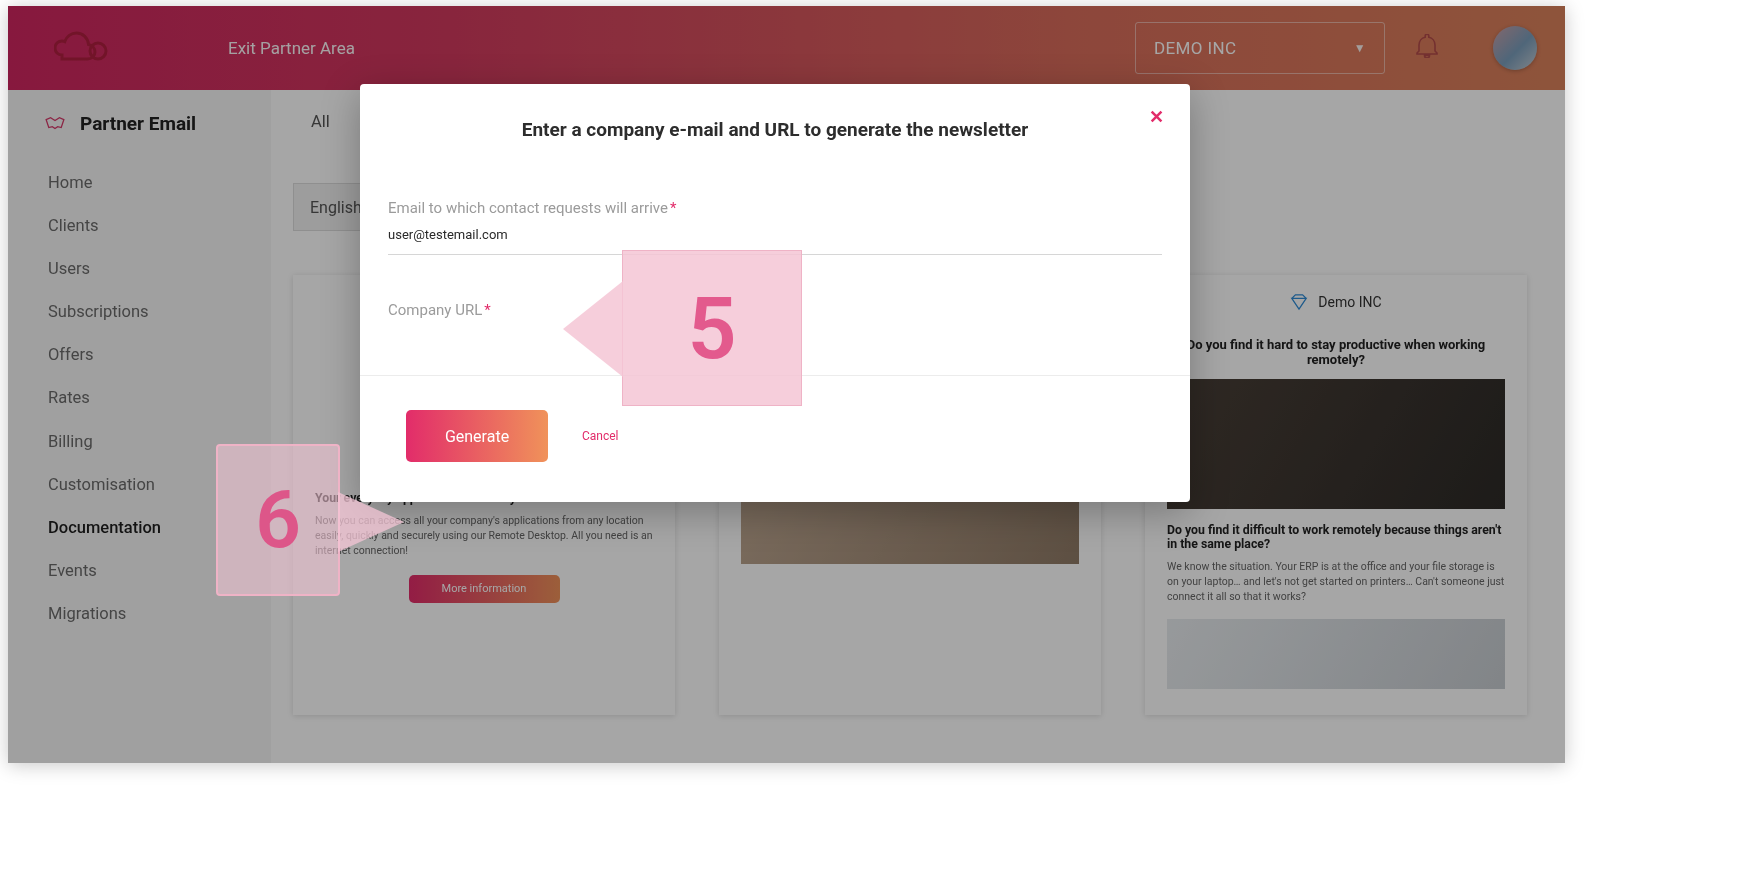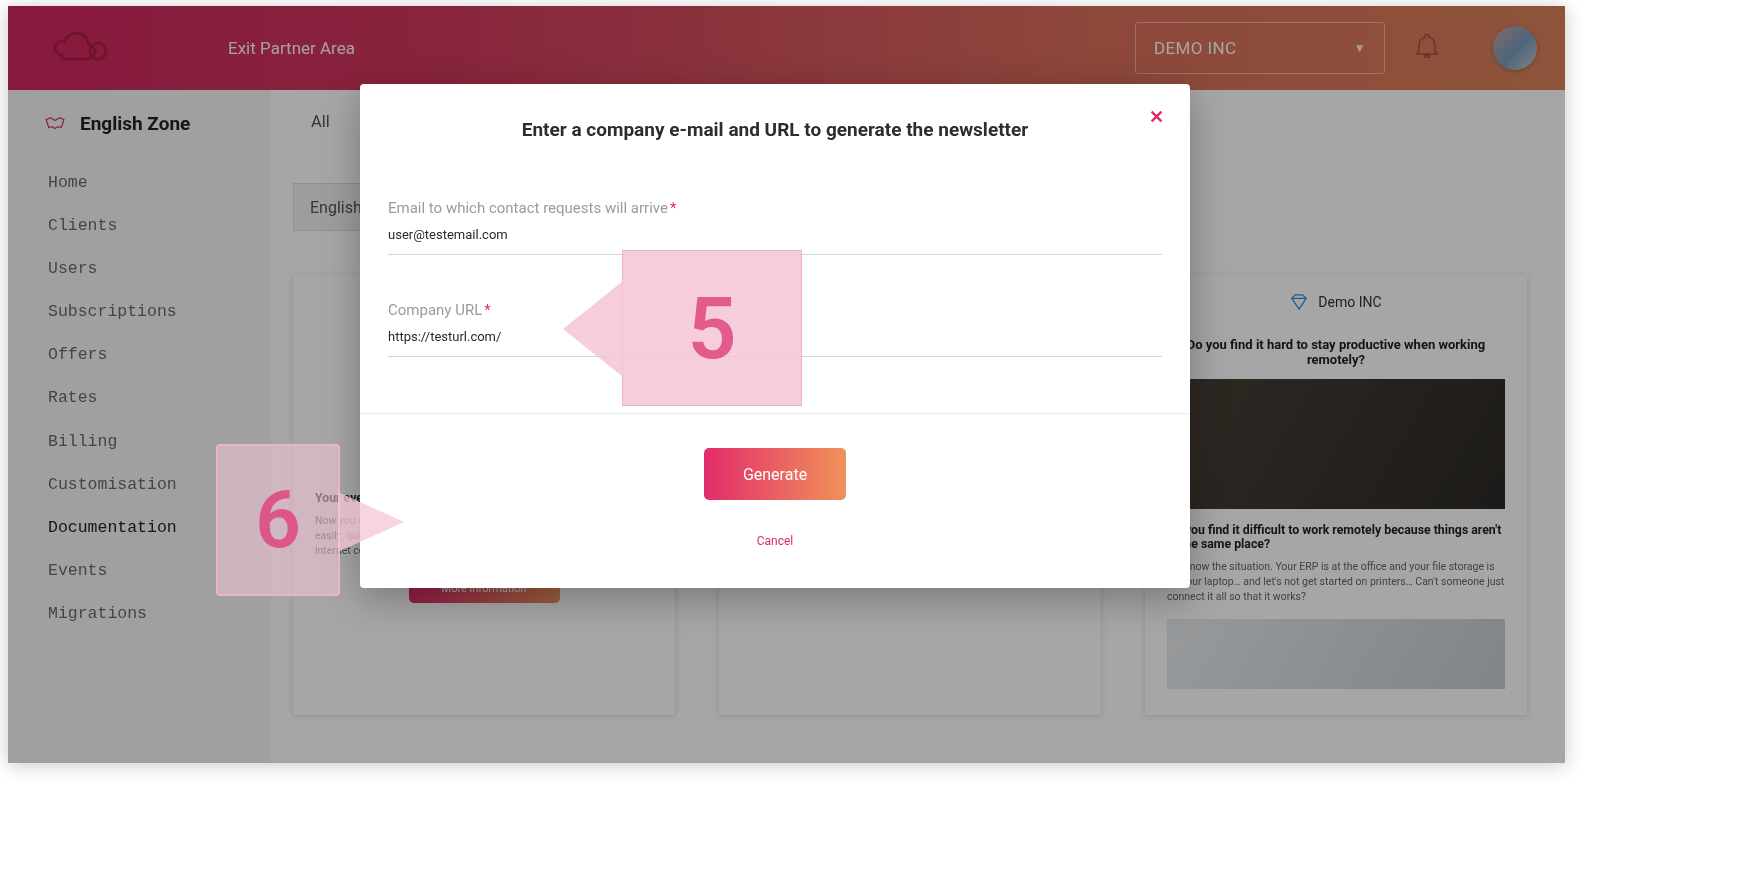--- a/index.html
+++ b/index.html
@@ -23,21 +23,21 @@
     border: 1px solid rgba(255,255,255,0.45); border-radius: 3px;
     padding: 0 18px; color: #fff; font-size: 17px; letter-spacing: .4px;
   }
   .company-select .caret { font-size: 12px; opacity:.9; }
   .bell { width:60px; text-align:center; margin-left:12px; }
   .avatar { width: 44px; height: 44px; border-radius: 50%; margin-left: 36px; background: linear-gradient(135deg,#c99fa8,#7a9dbb 55%,#c6cdd3); box-shadow: 0 1px 4px rgba(0,0,0,.25); }
 
   
   .sidebar { position:absolute; top:84px; left:0; width:263px; bottom:0; background:#f6f6f6; padding: 22px 0 0 0; }
   .sidebar-title { display:flex; align-items:center; gap:14px; padding: 0 0 26px 36px; font-weight:700; font-size:19px; color:#222; }
-  .sidebar-item { padding: 10px 0 10px 40px; font-size:16.5px; color:#6b6b6b; cursor:pointer; line-height:1.4;font-family:Liberation Mono, monospace; }
+  .sidebar-item { padding: 10px 0 10px 40px; font-size:16.5px; color:#6b6b6b; cursor:pointer; line-height:1.4; }
   .sidebar-item.active { color:#1f1f1f; font-weight:500; }
 
   
   .main { position:absolute; top:84px; left:263px; right:0; bottom:0; background:#fff; padding: 0; }
   .tab-row { padding: 22px 0 0 40px; font-size:16.5px; color:#555; }
   .lang-select { margin: 52px 0 0 22px; width:130px; height:48px; border:1px solid #dcdcdc; background:#f1f1f1; display:flex; align-items:center; padding:0 16px; color:#555; font-size:16px; }
   .cards { display:flex; gap:44px; padding: 44px 22px 0 22px; }
   .card { width:382px; background:#fff; box-shadow:0 1px 6px rgba(0,0,0,.14); padding:18px 22px 26px; }
   .card .ph-img { width:100%; height:180px; background:#e8e8e8; }
   .card .hl { font-size:12.3px; font-weight:700; color:#222; margin-top:16px; }
@@ -51,21 +51,21 @@
 
   
   .modal { position:absolute; top:78px; left:352px; width:830px; background:#fff; border-radius:4px; box-shadow:0 10px 38px rgba(0,0,0,.28); }
   .modal-close { position:absolute; top:22px; right:26px; color:#e22c6a; font-weight:700; font-size:18px; cursor:pointer; }
   .modal-title { text-align:center; font-weight:700; font-size:19px; color:#2d2d2d; padding: 34px 40px 8px; }
   .modal-body { padding: 50px 28px 56px; }
   .field-label { font-size:15px; color:#9b9b9b; }
   .field-label .req { color:#e22c6a; margin-left:2px; }
   .field-input { width:100%; border:none; border-bottom:1px solid #d6d6d6; font-size:13px; color:#2a2a2a; padding:10px 0 12px; outline:none; background:transparent; }
   .field-gap { height:46px; }
-  .modal-footer { border-top:1px solid #ececec; padding: 34px 46px 40px; display:flex; align-items:center; gap:34px;flex-direction:column; }
+  .modal-footer { border-top:1px solid #ececec; padding: 34px 46px 40px; display:flex; align-items:center; gap:34px; }
   .btn-generate { width:142px; height:52px; border:none; border-radius:5px; color:#fff; font-size:16px; cursor:pointer;
     background:linear-gradient(90deg,#e22c6a 0%,#f0925a 100%); }
   .btn-cancel { border:none; background:none; color:#e22c6a; font-size:12px; cursor:pointer; }
 
   
   .callout { position:absolute; border:2px solid #efb3c6; background:rgba(244,197,213,.55); border-radius:4px; }
   .callout-num { font-size:62px; font-weight:600; color:#e22c6a; opacity:.85; }
   .arrow5 { position:absolute; left:614px; top:244px; width:180px; height:156px; background:rgba(244,197,213,.85); border:1px solid #efb3c6; display:flex; align-items:center; justify-content:center; }
   .arrow5::before { content:""; position:absolute; left:-60px; top:30px; width:0; height:0;
     border-top:48px solid transparent; border-bottom:48px solid transparent; border-right:60px solid rgba(244,197,213,.85); }
@@ -102,21 +102,21 @@
         </svg>
     </div>
     <div class="avatar"></div>
   </div>
 
   <div class="sidebar">
     <div class="sidebar-title">
       <svg class="handshake-icon" viewBox="0 0 24 18">
           <path d="M2 4l5-2 5 3 5-3 5 2-3 9-4-1-3 2-3-2-4 1z" fill="none" stroke="#d63869" stroke-width="1.4"></path>
         </svg>
-      <span>English Zone</span>
+      <span>Partner Email</span>
     </div>
     <div class="sidebar-item">Home</div>
     <div class="sidebar-item">Clients</div>
     <div class="sidebar-item">Users</div>
     <div class="sidebar-item">Subscriptions</div>
     <div class="sidebar-item">Offers</div>
     <div class="sidebar-item">Rates</div>
     <div class="sidebar-item">Billing</div>
     <div class="sidebar-item">Customisation</div>
     <div class="sidebar-item active">Documentation</div>
@@ -169,21 +169,20 @@
     <div class="modal-title">Enter a company e-mail and URL to generate the newsletter</div>
     <div class="modal-body">
       <div class="field-label">
         <span>Email to which contact requests will arrive</span><span class="req">*</span>
       </div>
       <input class="field-input" value="user@testemail.com" style="">
       <div class="field-gap"></div>
       <div class="field-label">
         <span>Company URL</span><span class="req">*</span>
       </div>
-      <input class="field-input" value="https://testurl.com/" style="">
     </div>
     <div class="modal-footer">
       <button class="btn-generate">Generate</button>
       <button class="btn-cancel">Cancel</button>
     </div>
   </div>
 
   <div class="arrow5">
     <span class="callout-num">5</span>
   </div>

